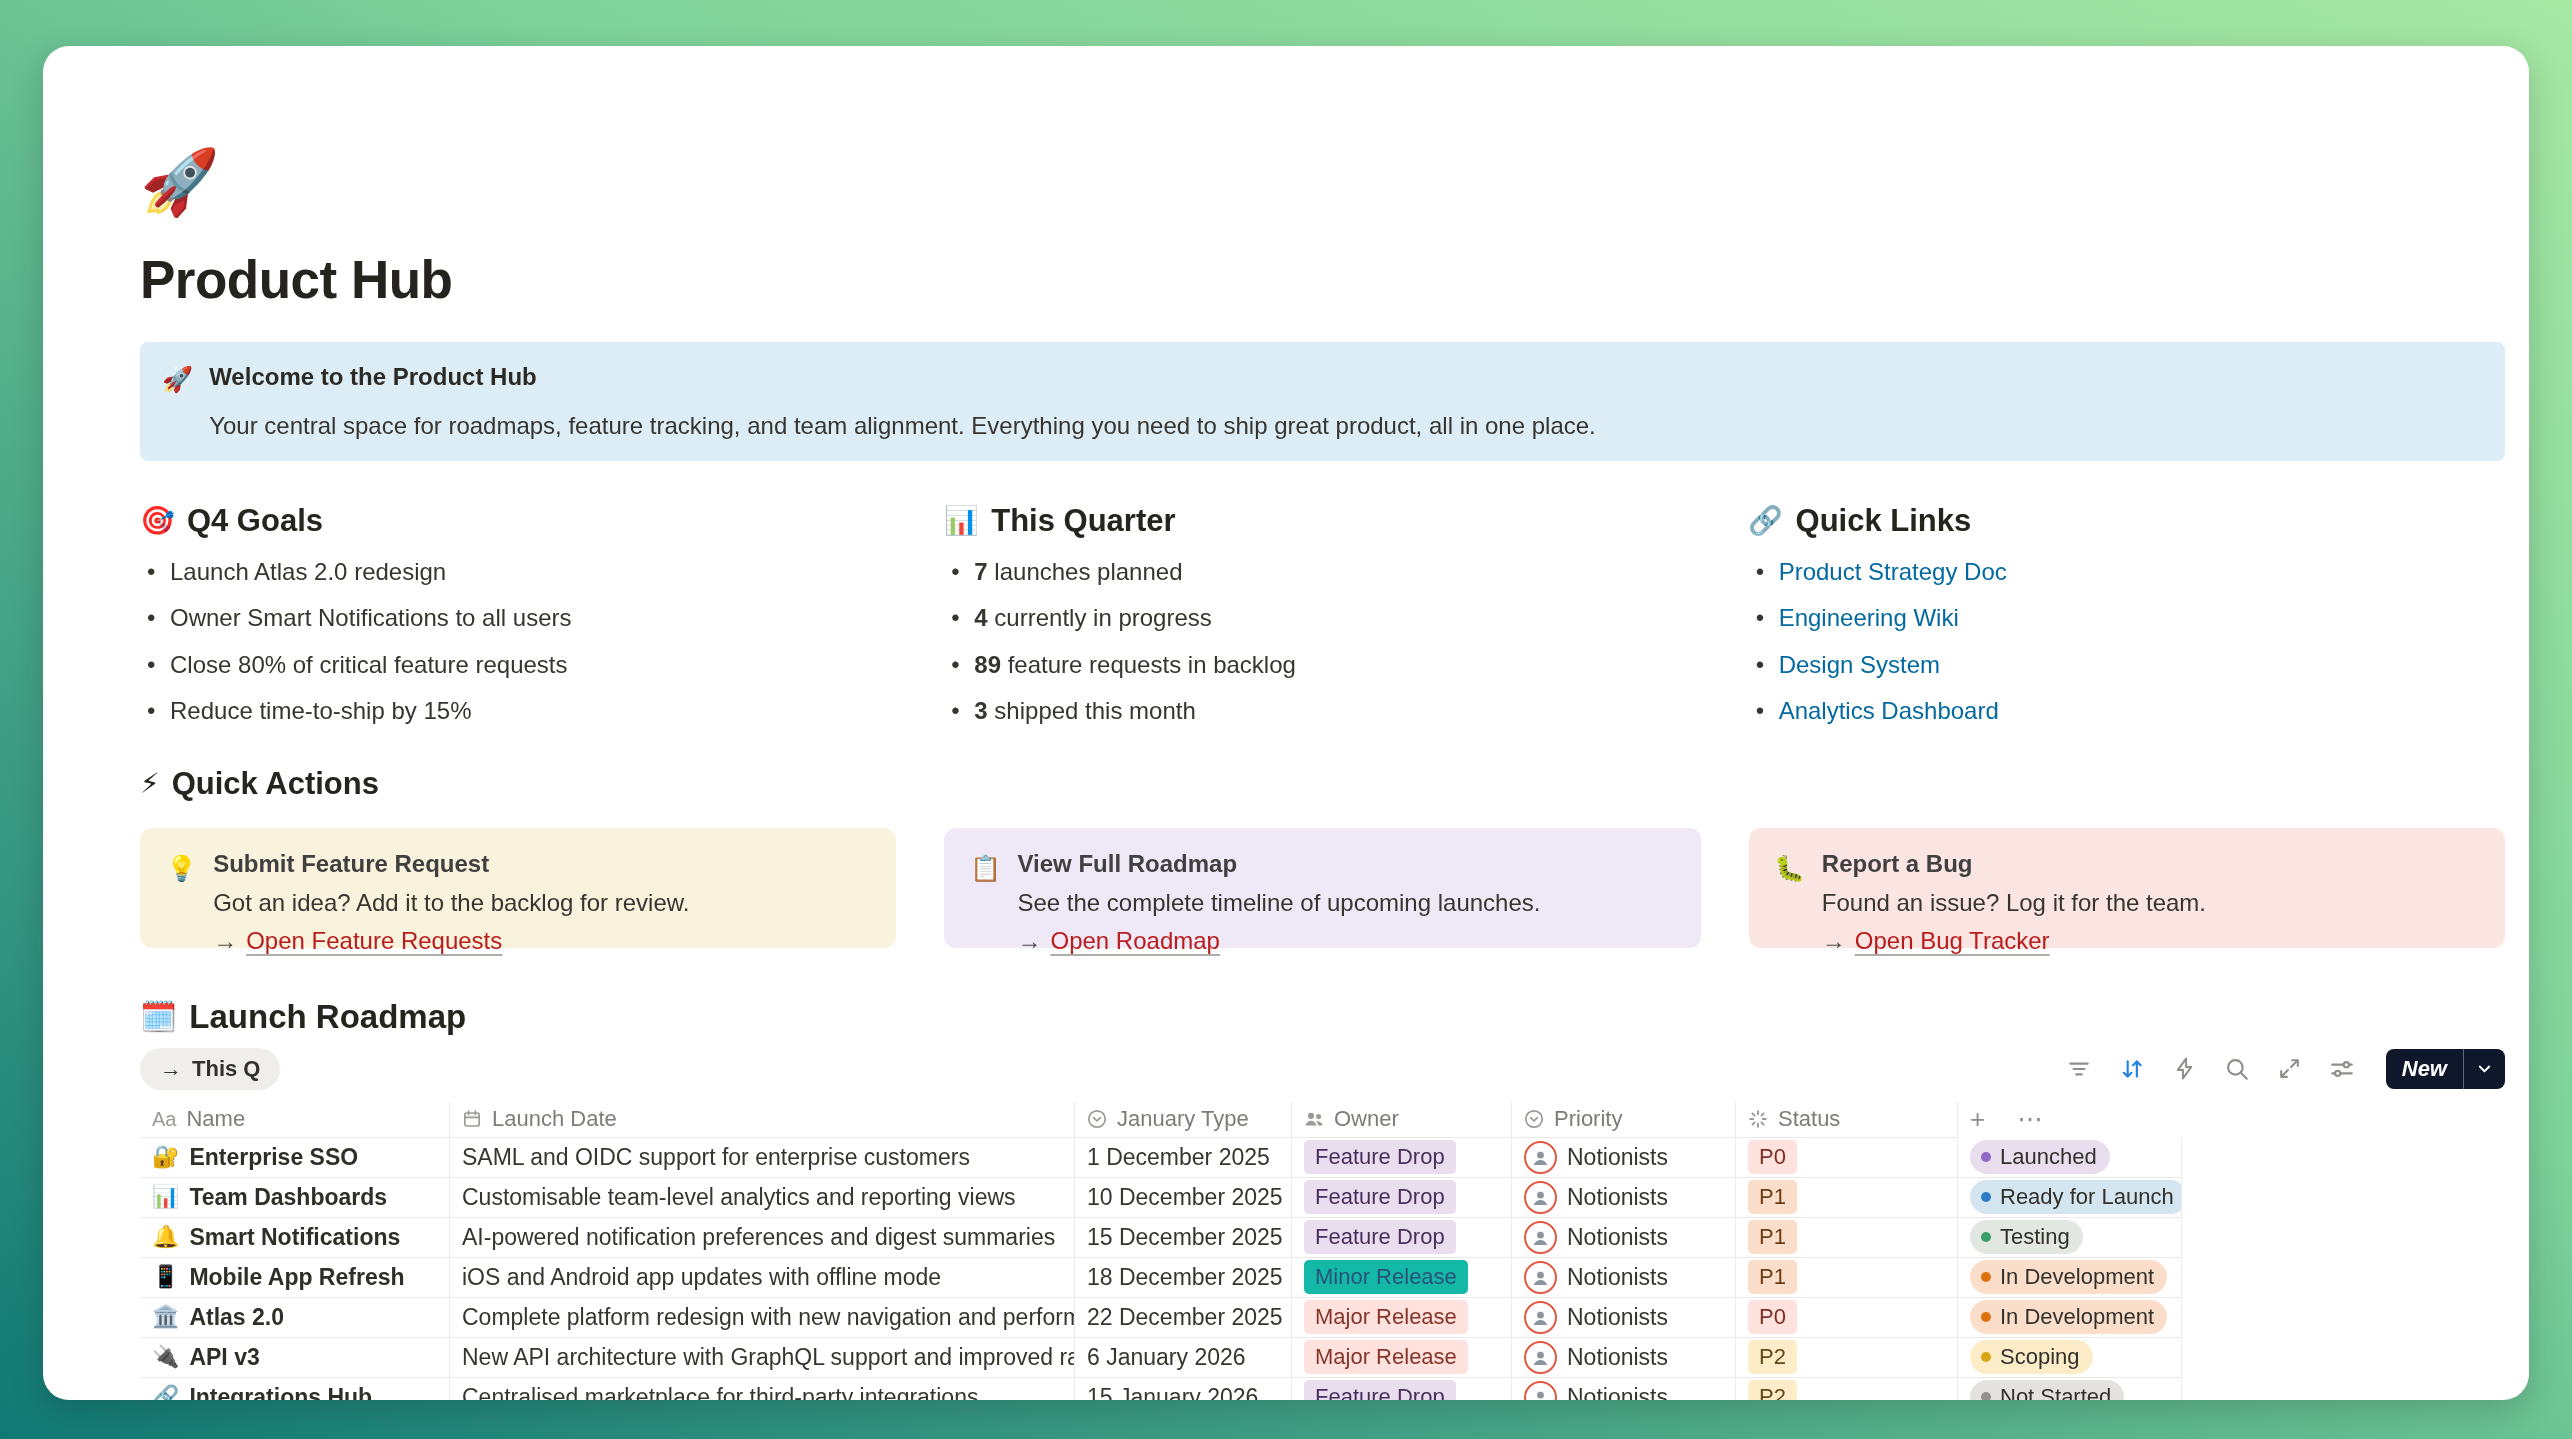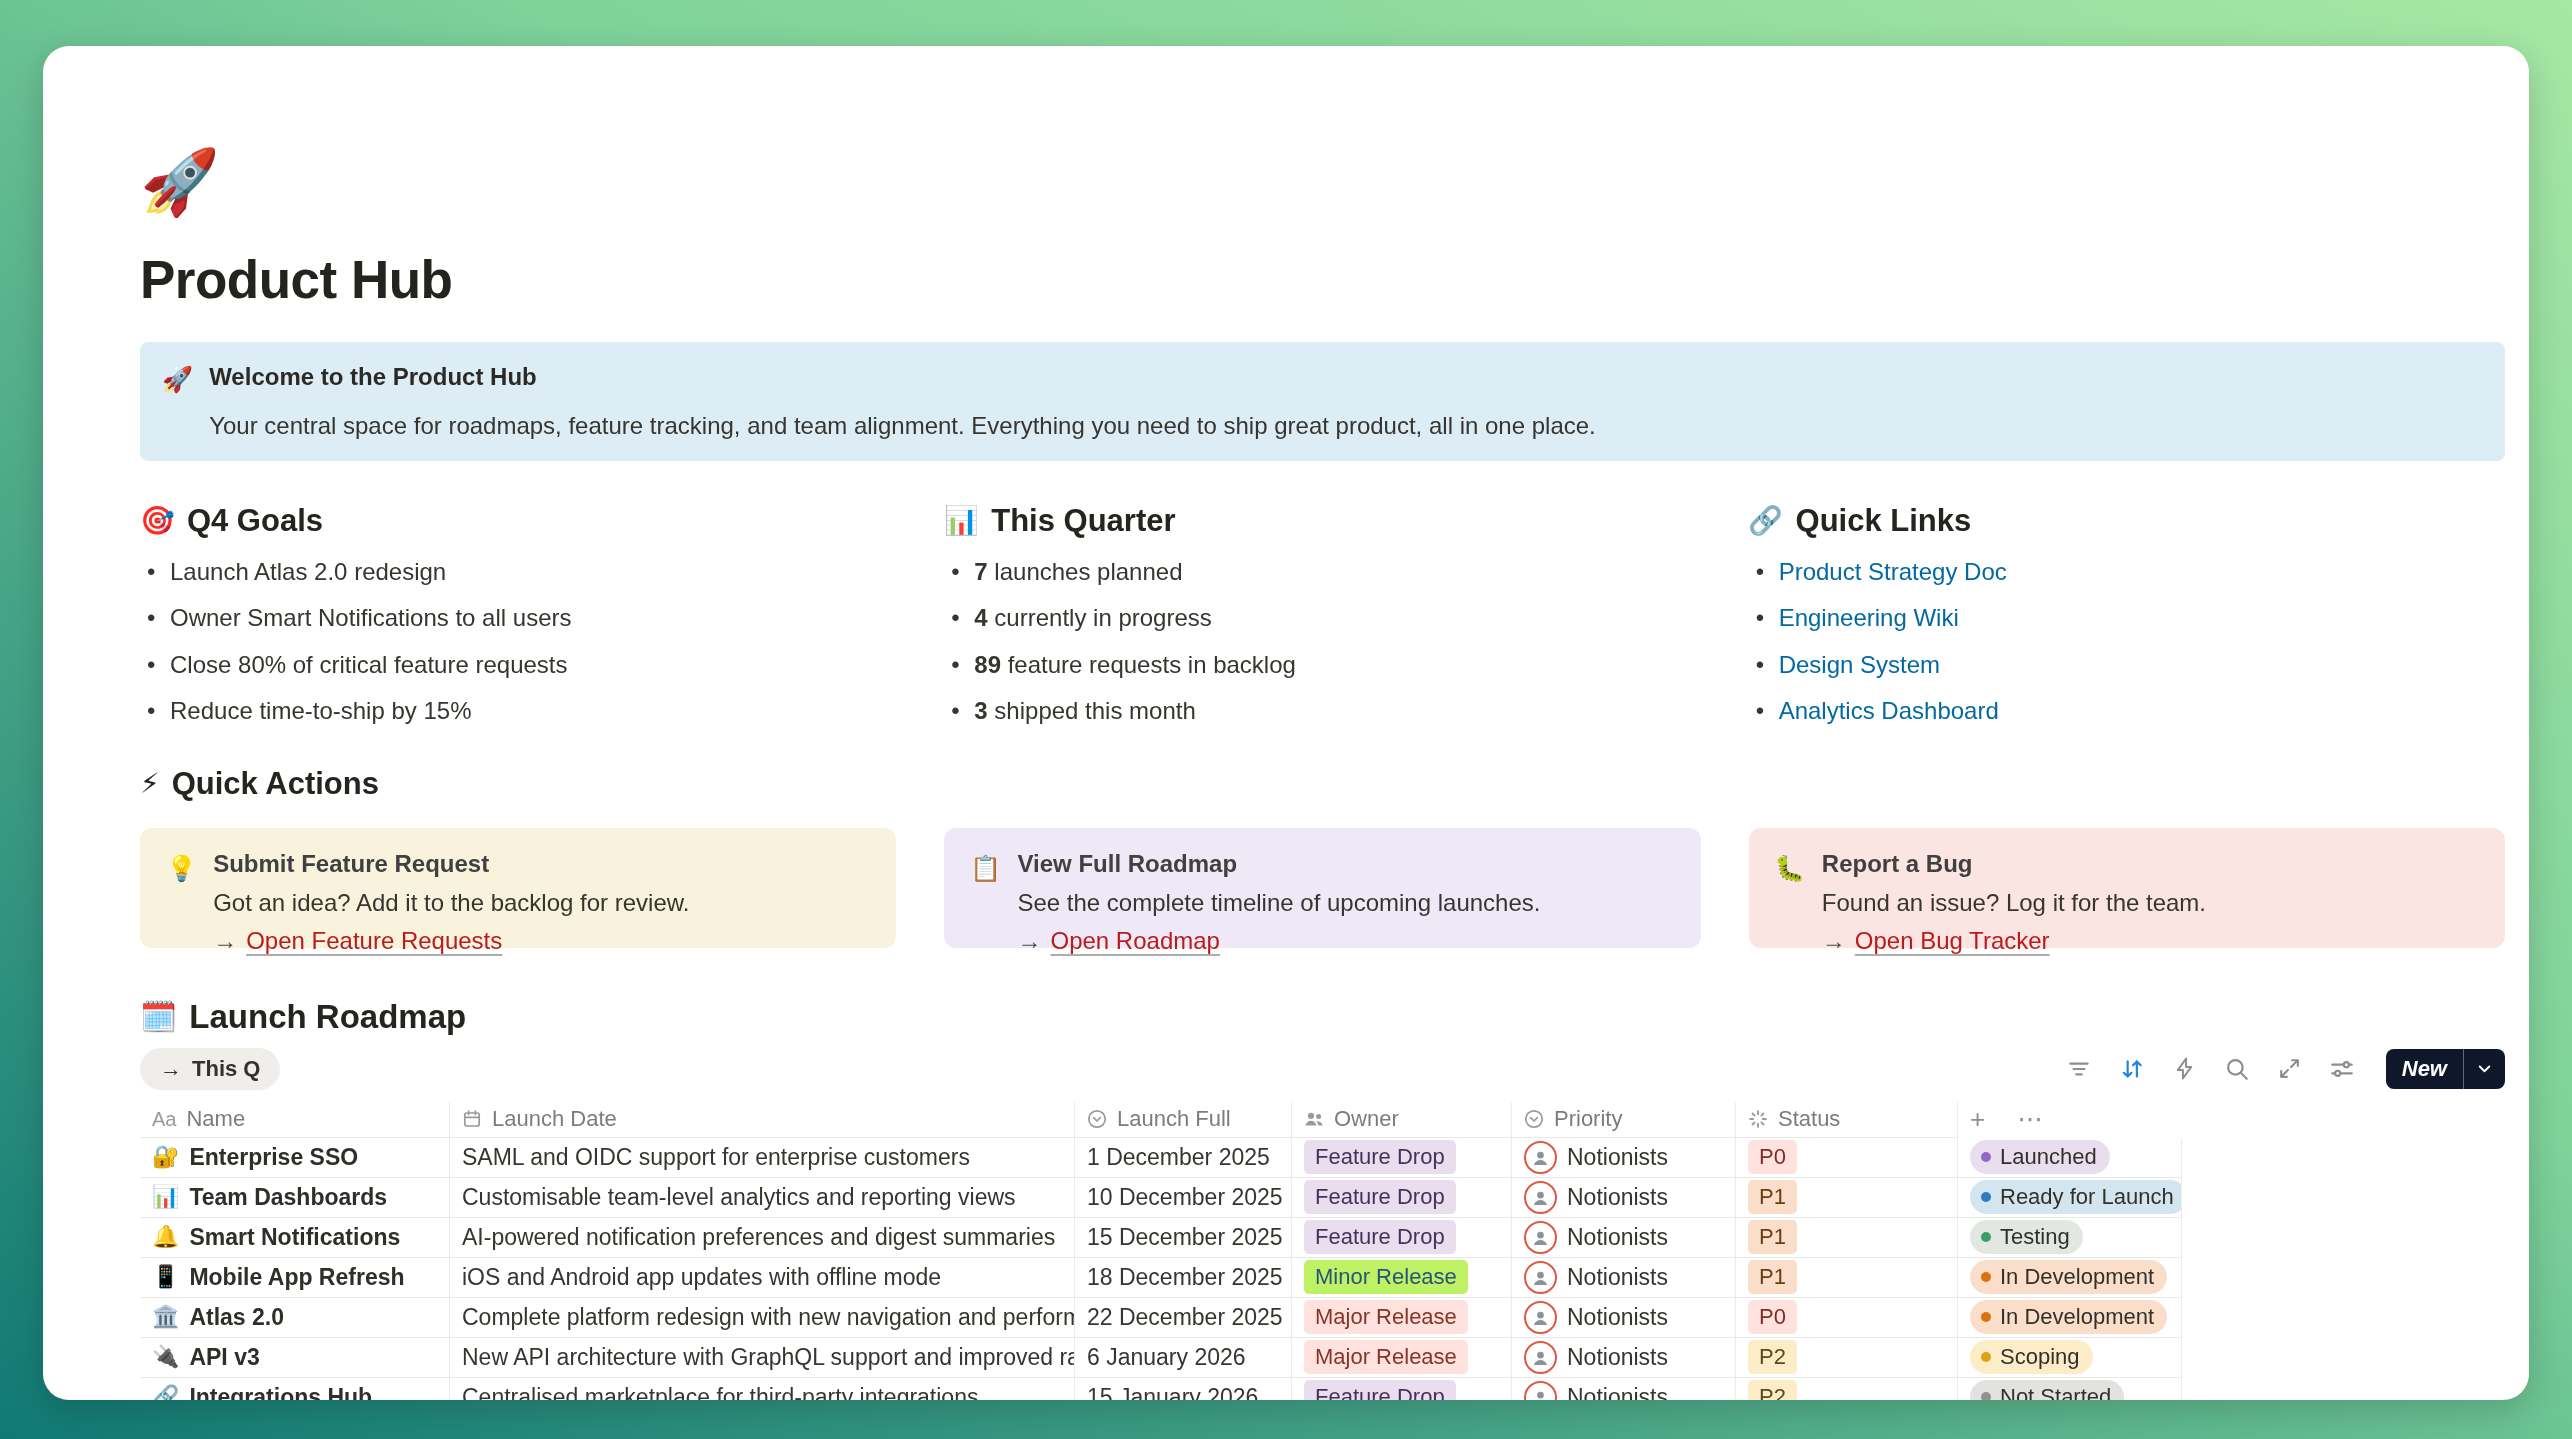--- a/index.html
+++ b/index.html
@@ -233,21 +233,21 @@
               <rect x="2.8" y="4" width="14.4" height="13" rx="2"></rect>
               <path d="M2.8 8.4h14.4M6.6 2.2v3.2M13.4 2.2v3.2"></path>
             </svg>
           <span>Launch Date</span>
         </div>
         <div class="cell">
           <svg width="20" height="20" viewBox="0 0 20 20" fill="none" stroke="#9b9a96" stroke-width="1.7" stroke-linecap="round" stroke-linejoin="round">
               <circle cx="10" cy="10" r="8.2"></circle>
               <path d="M6.7 8.7 10 12l3.3-3.3"></path>
             </svg>
-          <span>Launch Full</span>
+          <span>January Type</span>
         </div>
         <div class="cell">
           <svg width="20" height="20" viewBox="0 0 20 20" fill="#9b9a96">
               <circle cx="7" cy="6.8" r="3.1"></circle>
               <path d="M1.4 16.6c.9-3.2 3.1-4.9 5.6-4.9s4.7 1.7 5.6 4.9z"></path>
               <circle cx="14.6" cy="7.4" r="2.5"></circle>
               <path d="M14 12.2c2.3.2 4 1.7 4.7 4.4h-4.2c-.4-1.8-1.2-3.3-2.4-4.2.6-.2 1.2-.2 1.9-.2z"></path>
             </svg>
           <span>Owner</span>
         </div>
@@ -377,21 +377,21 @@
               <span class="row-icon">📱</span>
               <span class="row-title">Mobile App Refresh</span>
             </div>
             <div class="cell">
               <span>iOS and Android app updates with offline mode</span>
             </div>
             <div class="cell">
               <span>18 December 2025</span>
             </div>
             <div class="cell">
-              <span class="chip" style="background:#bef264;color:#29537a">Minor Release</span>
+              <span class="chip" style="background:#14b8a6;color:#29537a">Minor Release</span>
             </div>
             <div class="cell">
               <span class="avatar" style="border-color:#e05842">
                 <svg width="19" height="19" viewBox="0 0 24 24">
                   <circle cx="12" cy="9" r="4.2" fill="#8a939e"></circle>
                   <path d="M3.5 21.5c1.6-4.4 5-6.5 8.5-6.5s6.9 2.1 8.5 6.5z" fill="#8a939e"></path>
                 </svg>
               </span>
               <span class="owner-name">Notionists</span>
             </div>

